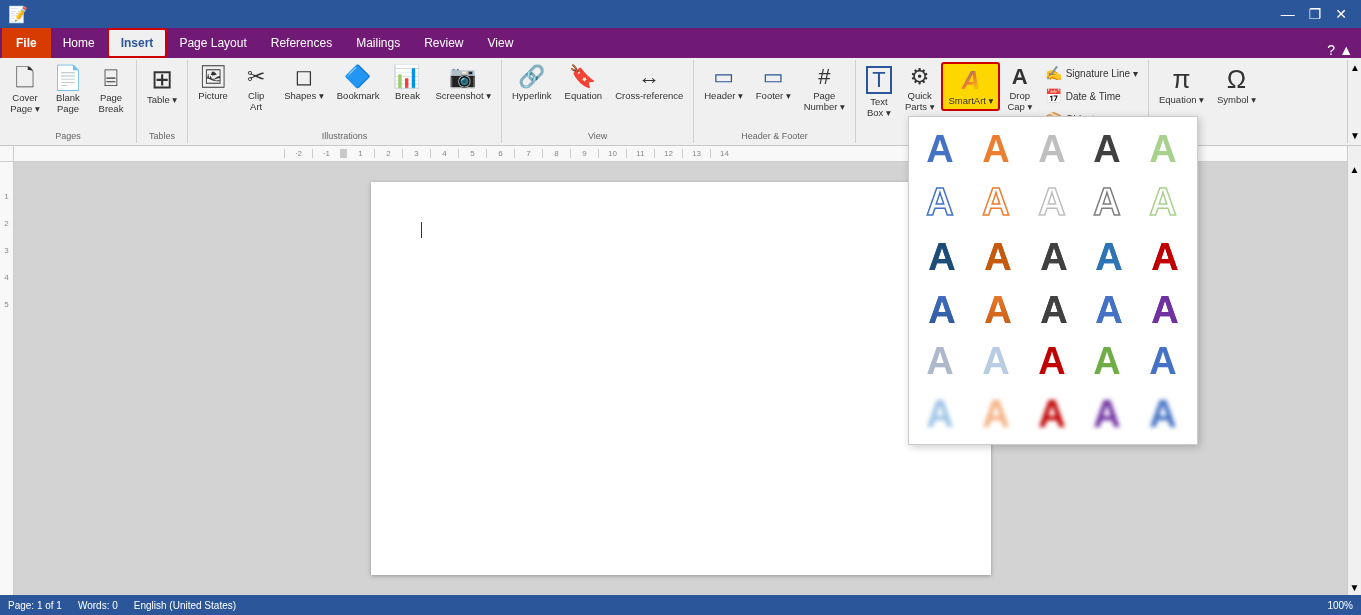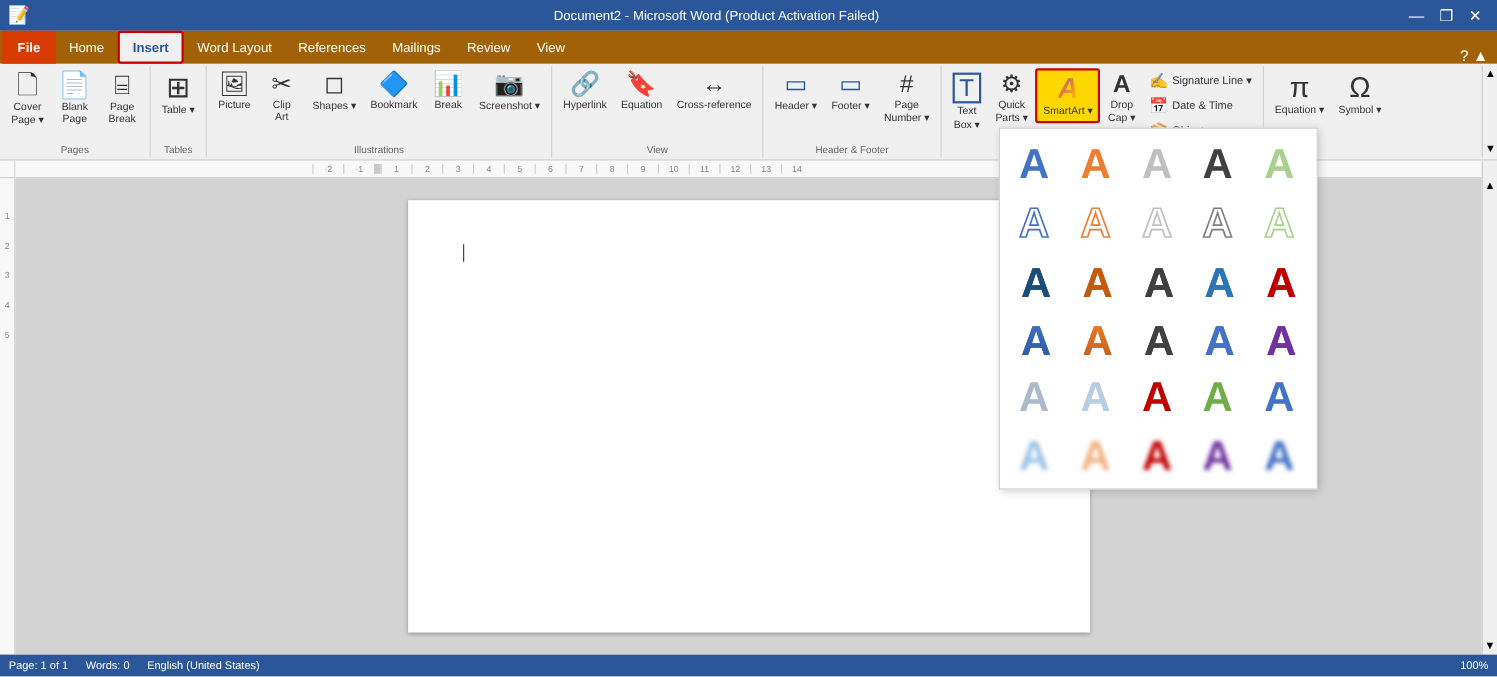--- a/index.html
+++ b/index.html
@@ -14,21 +14,21 @@
       align-items: center;
       justify-content: space-between;
       padding: 0 8px;
     }
     .title-bar-title { flex: 1; text-align: center; font-size: 12px; }
     .title-bar-controls { display: flex; gap: 2px; }
     .title-bar-btn { background: none; border: none; color: white; font-size: 14px; cursor: pointer; padding: 2px 6px; }
 
     
     .ribbon-tabs {
-      background: #a16207;
+      background: #701a75;
       display: flex;
       align-items: flex-end;
       height: 30px;
       padding-left: 2px;
     }
     .file-tab {
       background: #d73b02;
       color: white;
       padding: 4px 14px;
       font-size: 12px;
@@ -244,33 +244,32 @@
       justify-content: center;
     }
   </style>
 </head>
 <body>
 
 <div class="title-bar">
   <div style="display:flex;align-items:center;gap:6px;">
     <span style="font-size:16px;">📝</span>
   </div>
-  <div class="title-bar-title">Document2 - Microsoft Word (Product Activation Failed)</div>
   <div class="title-bar-controls">
     <button class="title-bar-btn">—</button>
     <button class="title-bar-btn">❐</button>
     <button class="title-bar-btn title-bar-close">✕</button>
   </div>
 </div>
 
 <div class="ribbon-tabs">
   <div class="file-tab">File</div>
   <div class="ribbon-tab">Home</div>
   <div class="ribbon-tab active insert-tab-highlight">Insert</div>
-  <div class="ribbon-tab">Word Layout</div>
+  <div class="ribbon-tab">Page Layout</div>
   <div class="ribbon-tab">References</div>
   <div class="ribbon-tab">Mailings</div>
   <div class="ribbon-tab">Review</div>
   <div class="ribbon-tab">View</div>
   <div style="margin-left:auto;display:flex;align-items:center;gap:4px;padding-right:8px;">
     <span style="color:white;font-size:14px;cursor:pointer;">?</span>
     <span style="color:white;font-size:14px;cursor:pointer;">▲</span>
   </div>
 </div>
 

